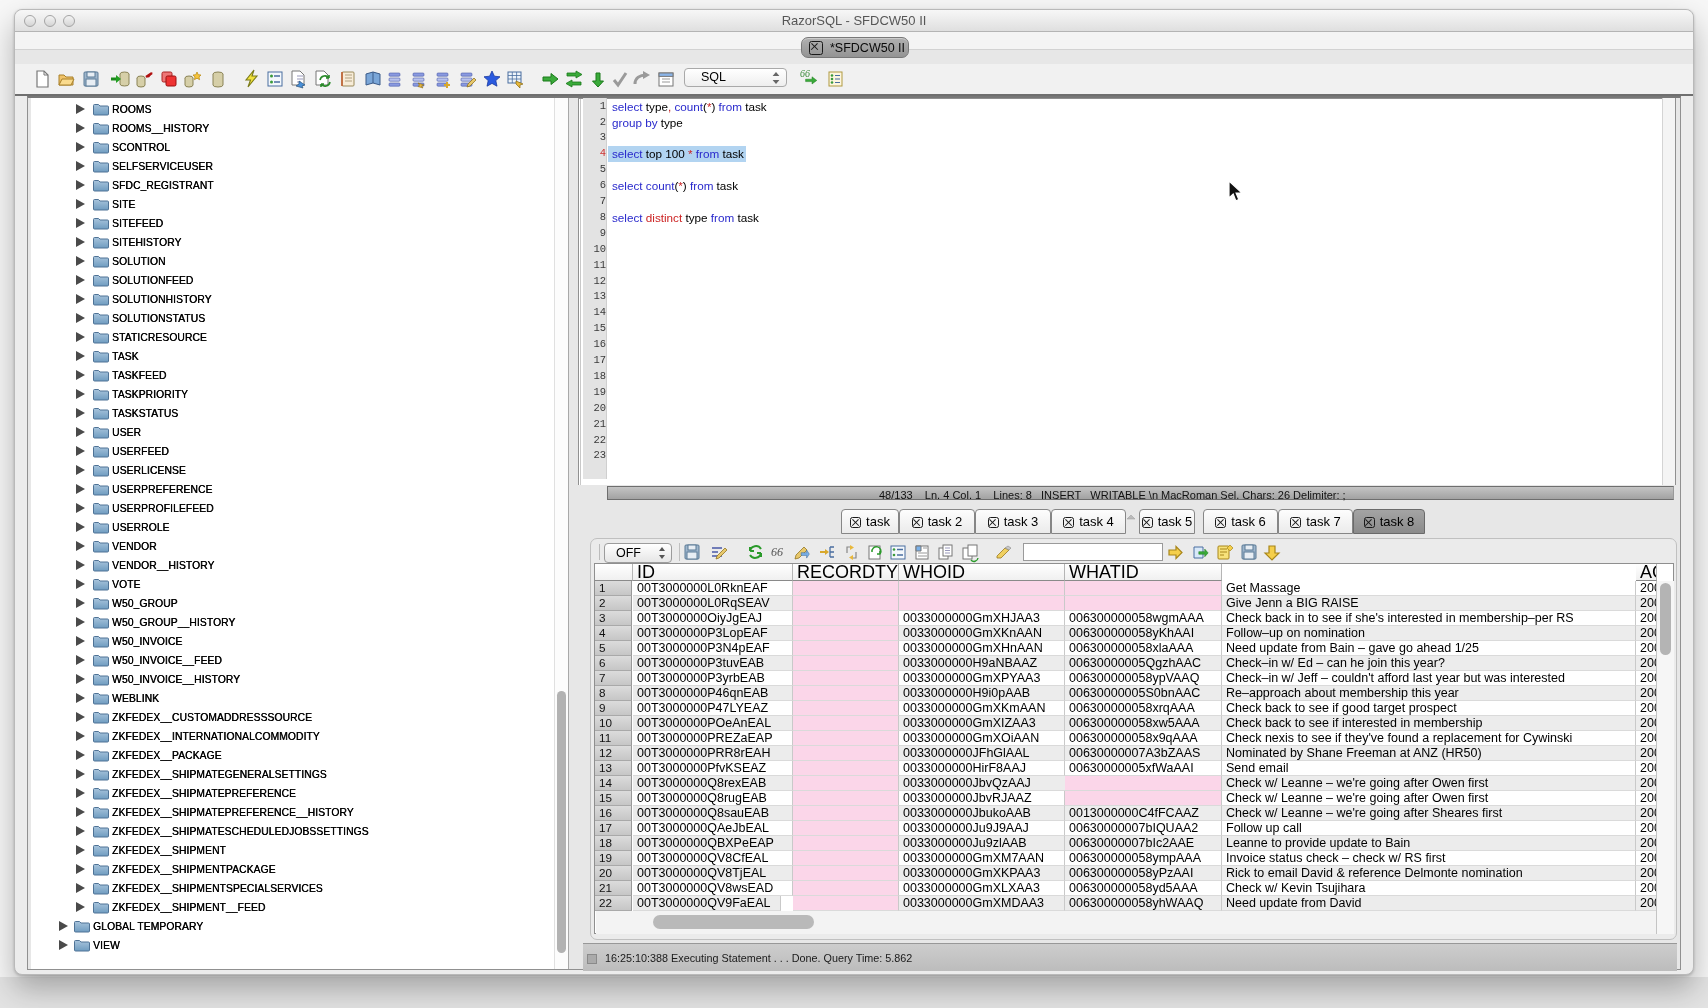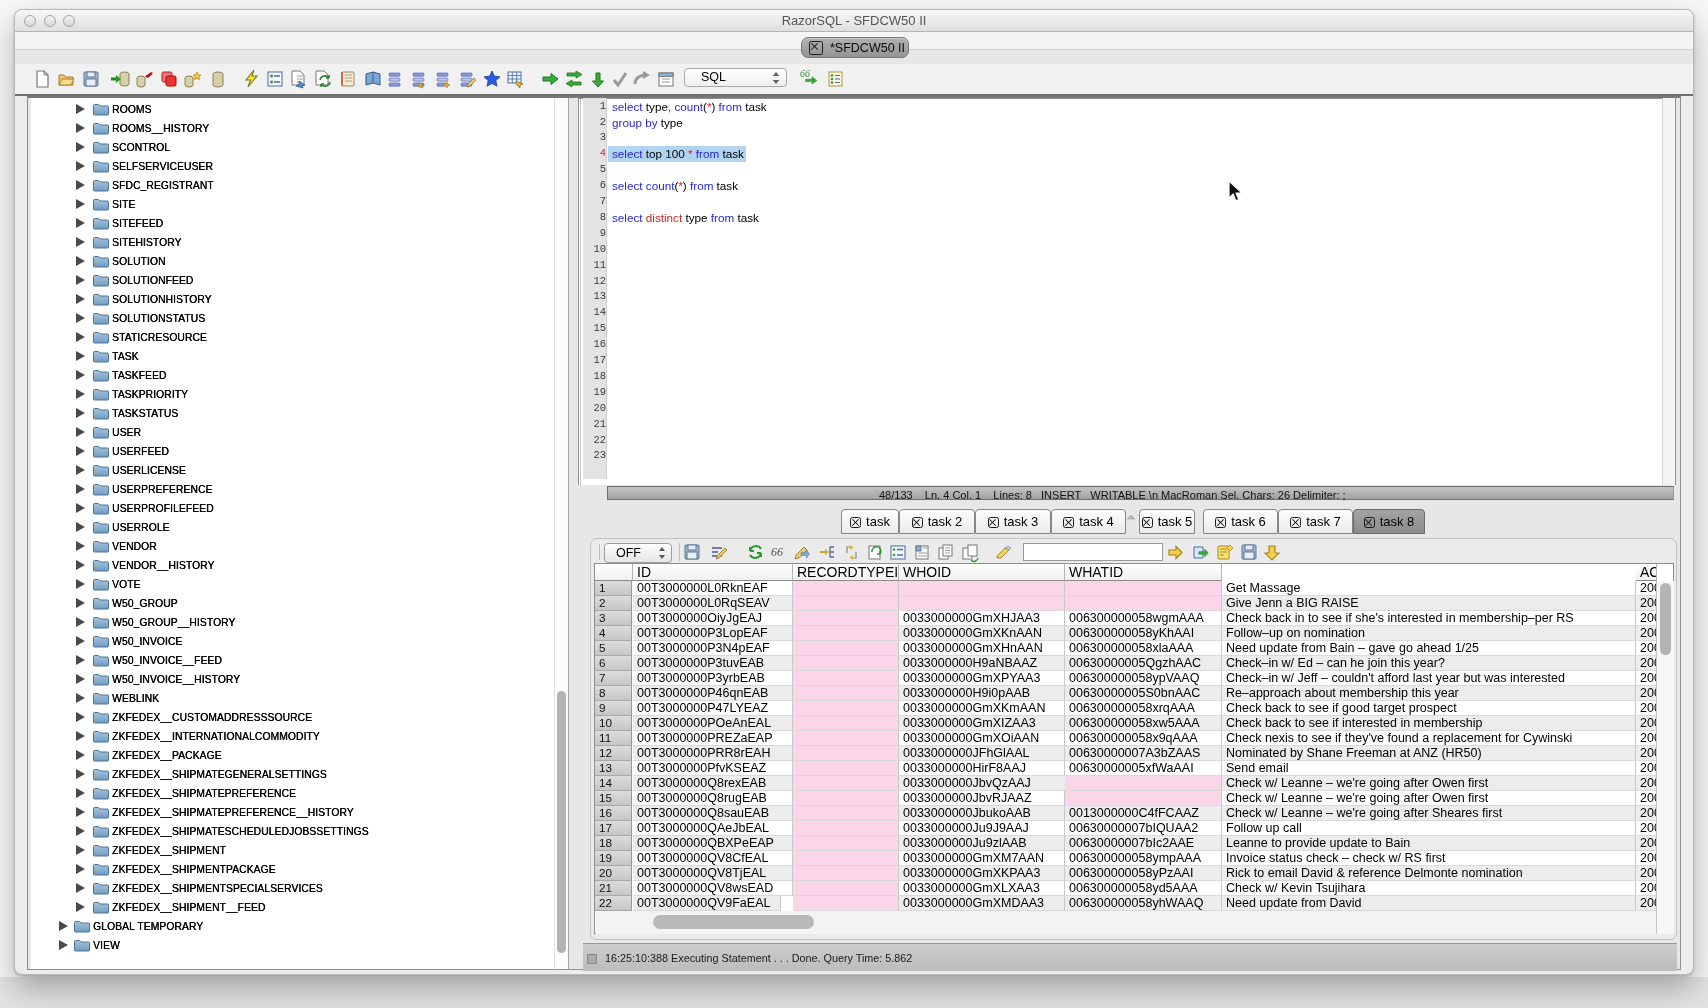--- a/index.html
+++ b/index.html
@@ -50,21 +50,21 @@
 .xb:before,.xb:after{content:"";position:absolute;left:-0.2px;top:3.7px;width:9px;height:1.4px;background:#1a1a1a}
 .xb:before{transform:rotate(45deg)}.xb:after{transform:rotate(-45deg)}
 #results{position:absolute;left:575px;top:528px;width:1087px;height:402px;background:#ebebeb;
  border:1px solid #c0c0c0;border-radius:7px}
 #rtb{position:absolute;left:0;top:0;width:100%;height:25px}
 #offbox{position:absolute;left:13px;top:4px;width:68px;height:20px;background:linear-gradient(#fff,#e6e6e6);
  border:1px solid #9c9c9c;border-radius:4px;font-size:12.5px;color:#000;line-height:18px}
 #searchbox{position:absolute;left:432px;top:4px;width:140px;height:18px;background:#fff;border:1px solid #9a9a9a}
 #rtable{position:absolute;left:3px;top:24px;width:1080px;height:371px;background:#fff;border:1px solid #8f8f8f}
 .hc{position:absolute;top:0;height:17px;background:linear-gradient(#fff,#f0f0f0);border-right:1px solid #b5b5b5;
- border-bottom:1px solid #8a8a8a;font-size:14px;color:#000;line-height:16px;padding-left:4px;overflow:hidden}
+ border-bottom:1px solid #8a8a8a;font-size:18px;color:#000;line-height:16px;padding-left:4px;overflow:hidden}
 .rn{position:absolute;width:37px;height:15px;background:linear-gradient(#dcdcdc,#c6c6c6);
  border-right:1px solid #999;border-bottom:1px solid #a9a9a9;font-size:11.7px;color:#111;
  line-height:14px;padding-left:4px}
 .dc{position:absolute;height:15px;font-size:12.5px;color:#000;line-height:14.5px;padding-left:4px;
  border-right:1px solid #c9c9c9;border-bottom:1px solid #dadada;overflow:hidden;white-space:nowrap}
 .pink{background:#fbd6e9 !important}
 .even{background:#ececec}
 .odd{background:#fff}
 #vsb{position:absolute;left:1061px;top:17px;width:18px;height:353px;background:#f6f6f6;border-left:1px solid #c4c4c4}
 #vsbt{position:absolute;left:3px;top:2px;width:11px;height:72px;border-radius:6px;background:#b4b4b4}

